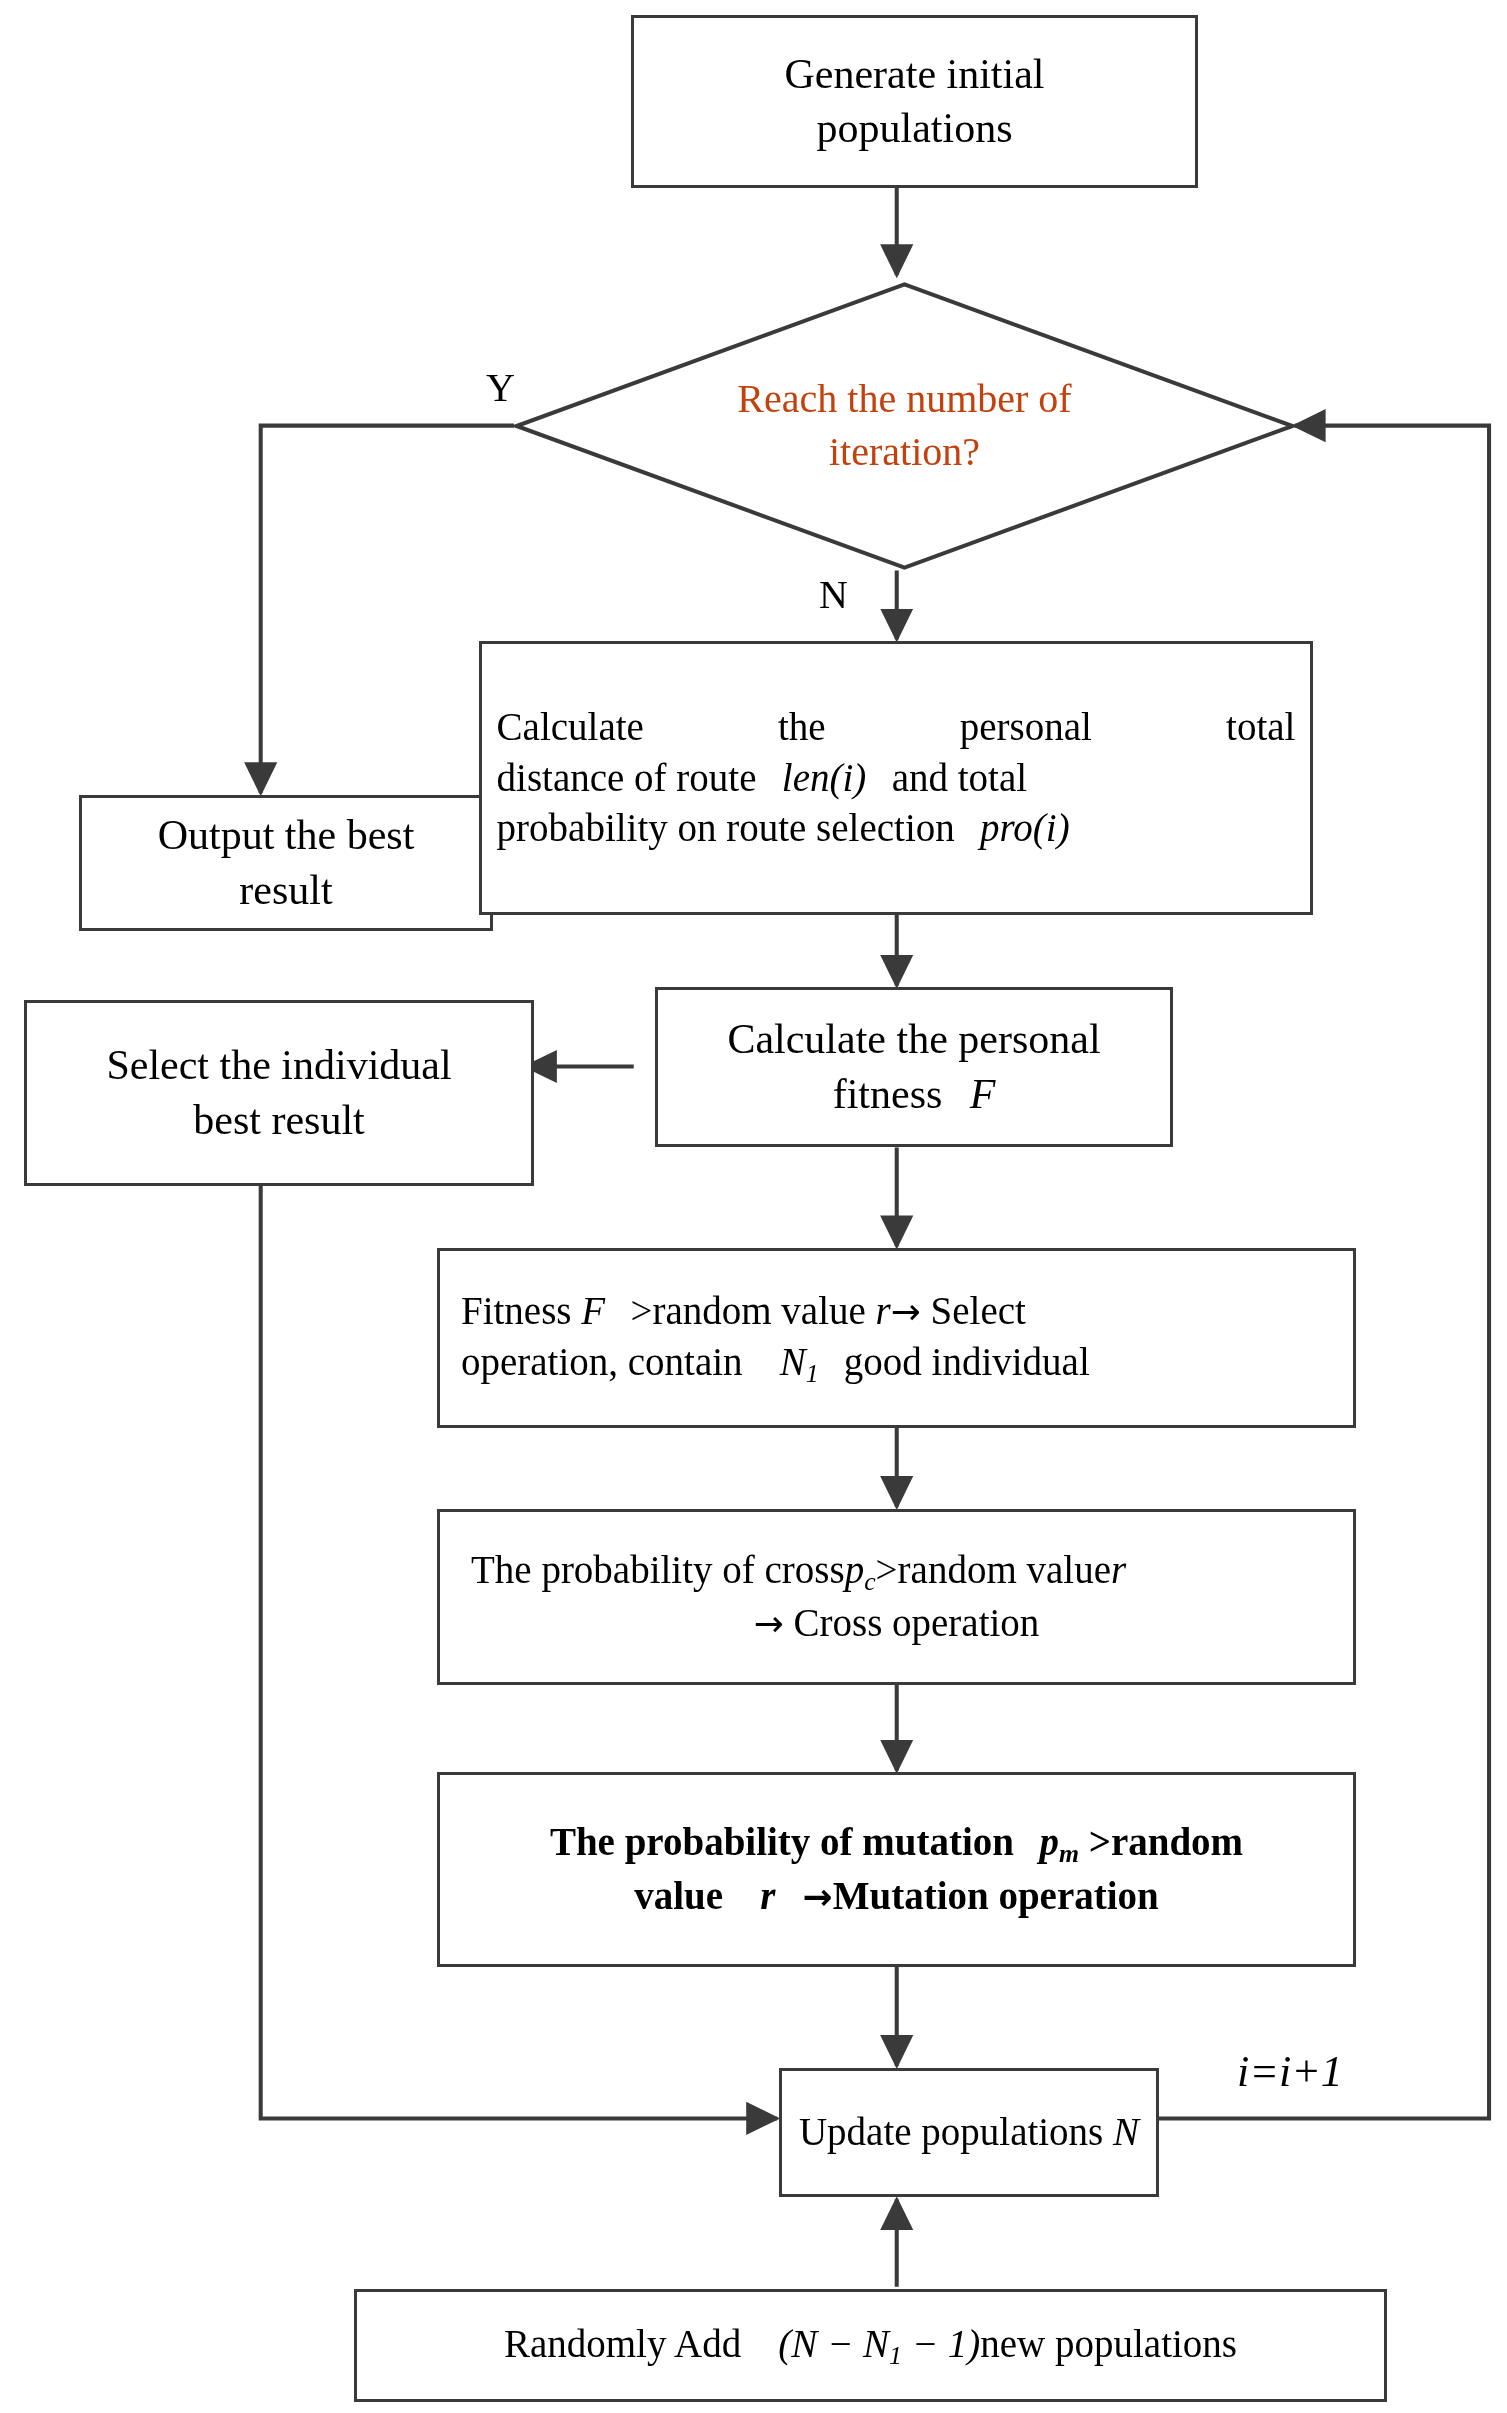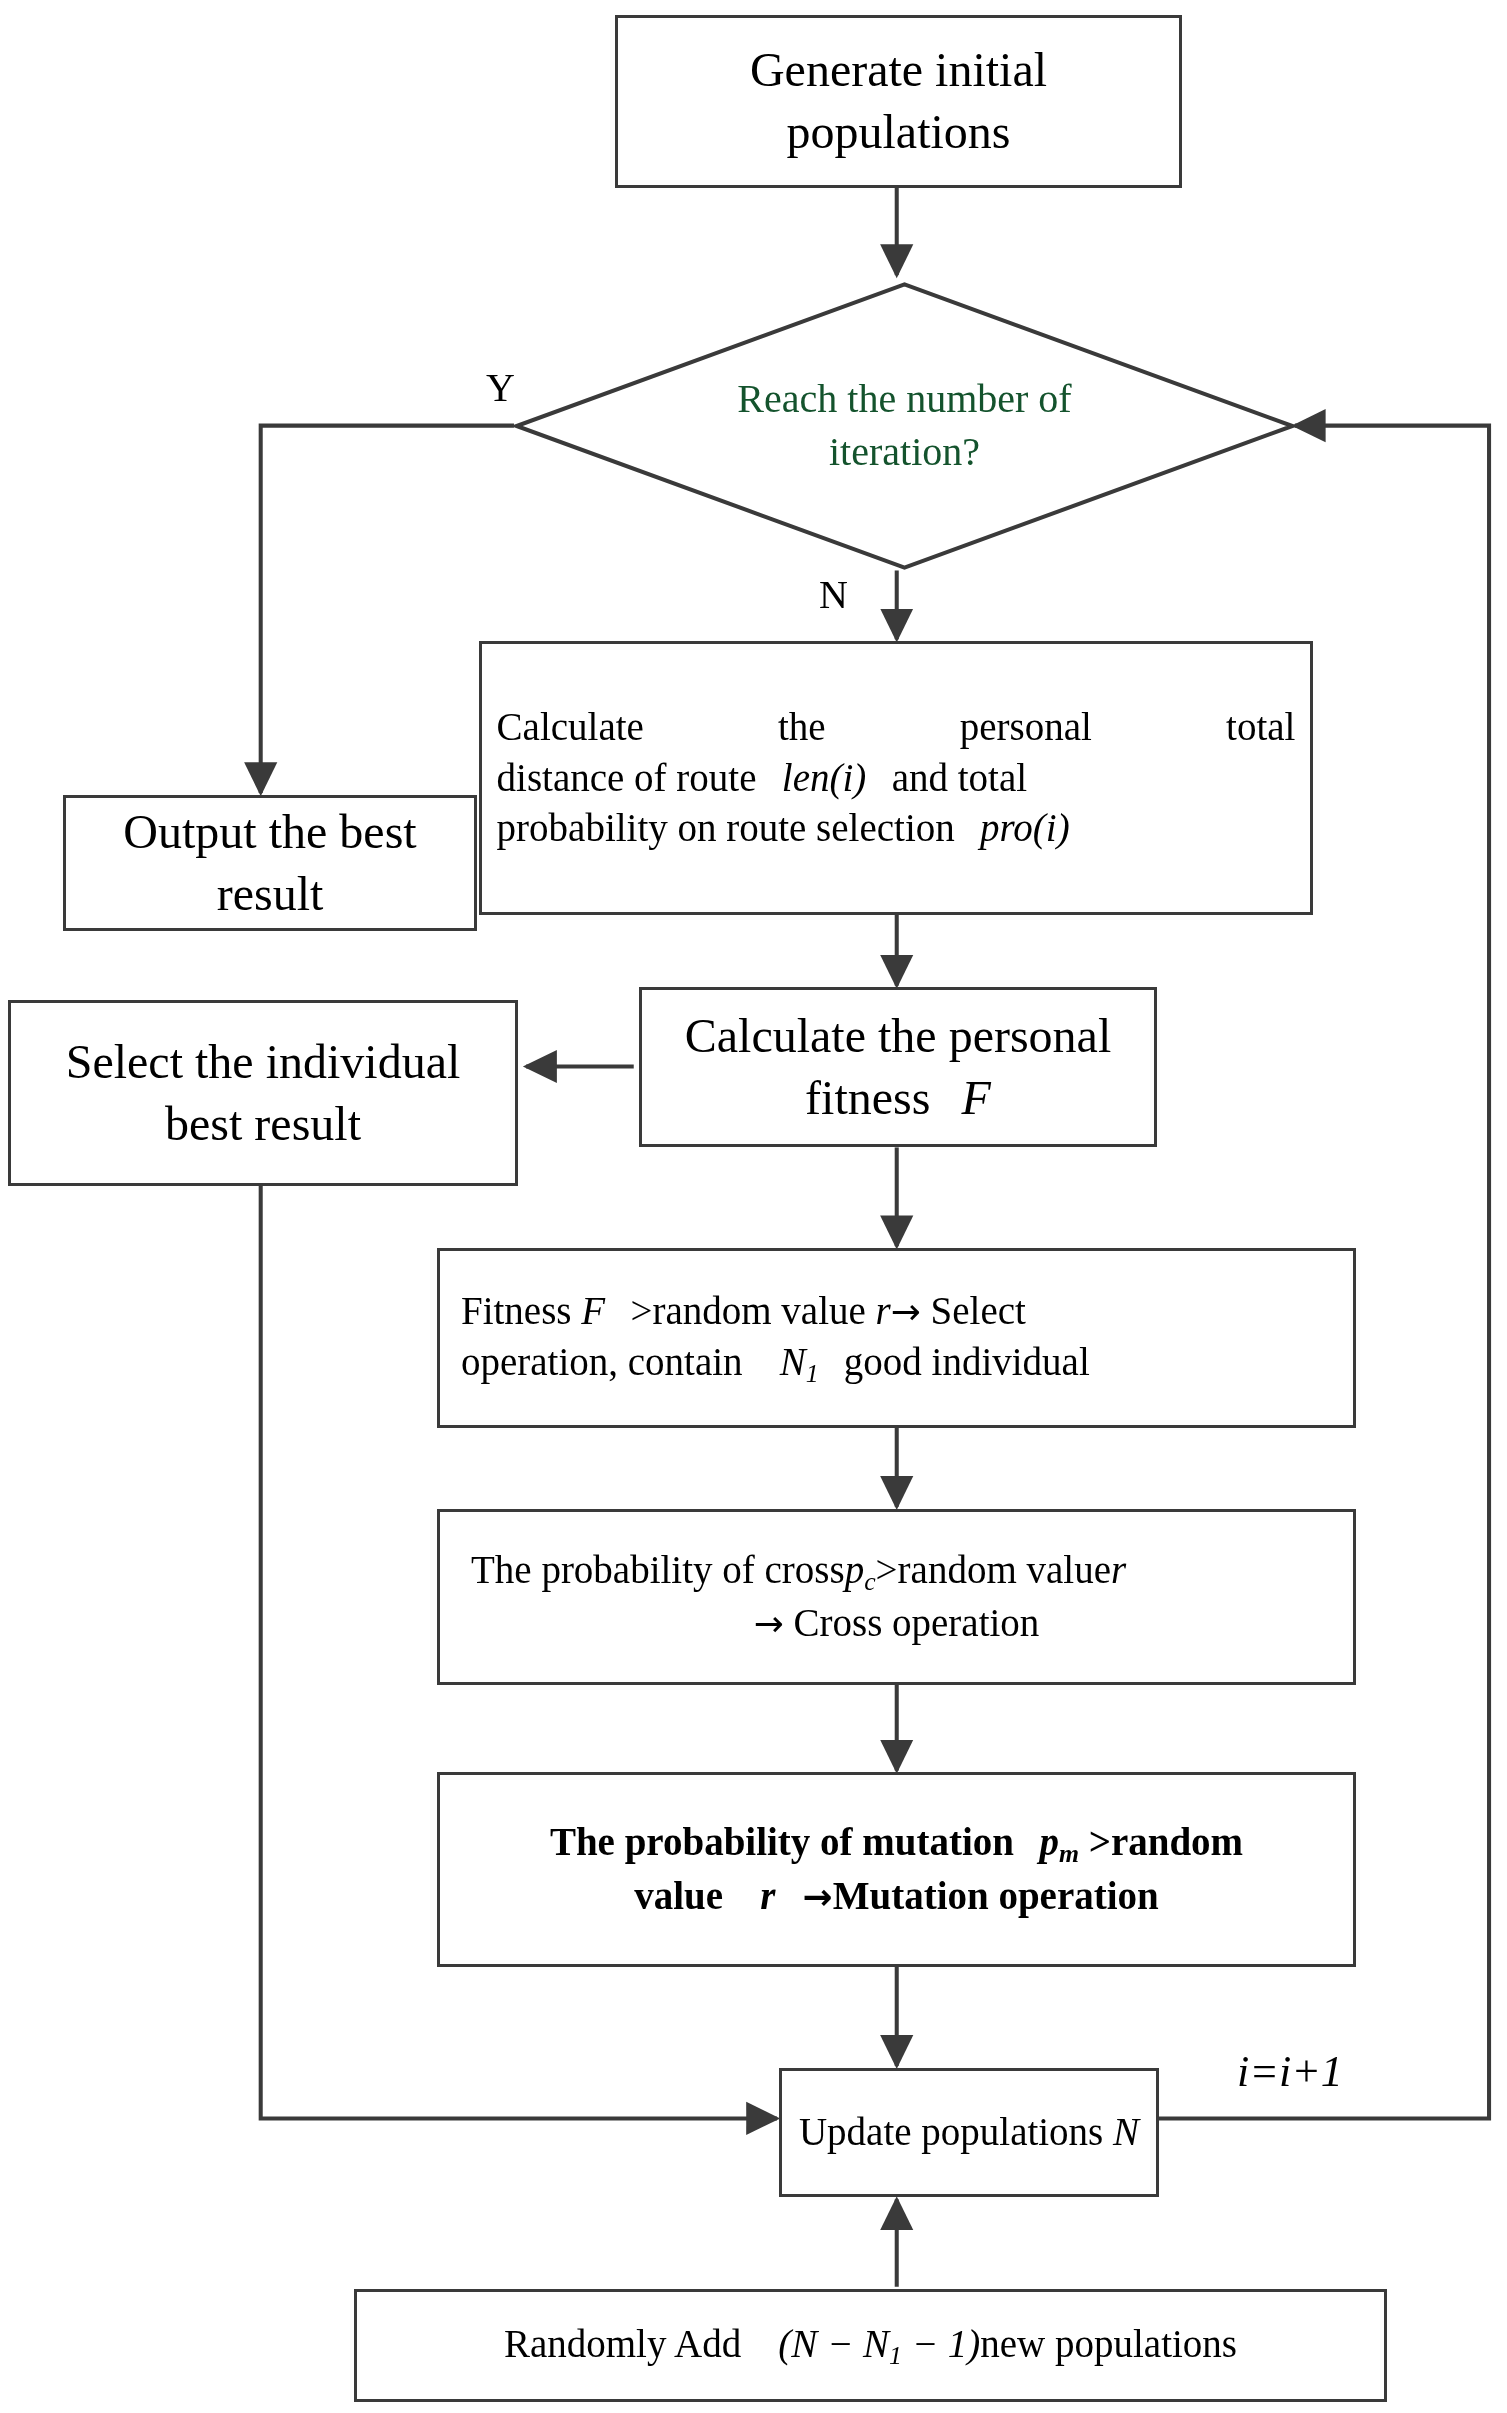--- a/index.html
+++ b/index.html
@@ -35,42 +35,42 @@
     text-align: center;
     color: #000000;
     line-height: 1.30;
     z-index: 5;
   }
   .node .inner {
     padding: 0 14.6px;
     width: 100%;
   }
   .t48 { font-size: 39px; }
-  .t50 { font-size: 48px; }
+  .t50 { font-size: 42px; margin-left: 16px; }
 
   .diamond-wrap {
     position: absolute;
     z-index: 5;
   }
   .diamond-wrap svg {
     position: absolute;
     left: 0; top: 0;
   }
   .diamond-label {
     position: absolute;
     left: 0; top: 0;
     width: 100%;
     height: 100%;
     display: flex;
     align-items: center;
     justify-content: center;
     text-align: center;
     font-size: 40px;
     line-height: 1.32;
-    color: #14532d;
+    color: #c2410c;
   }
   .edge-label {
     position: absolute;
     font-size: 40px;
     color: #000;
     z-index: 6;
     white-space: nowrap;
   }
   .math  { font-style: italic; }
   sub {

